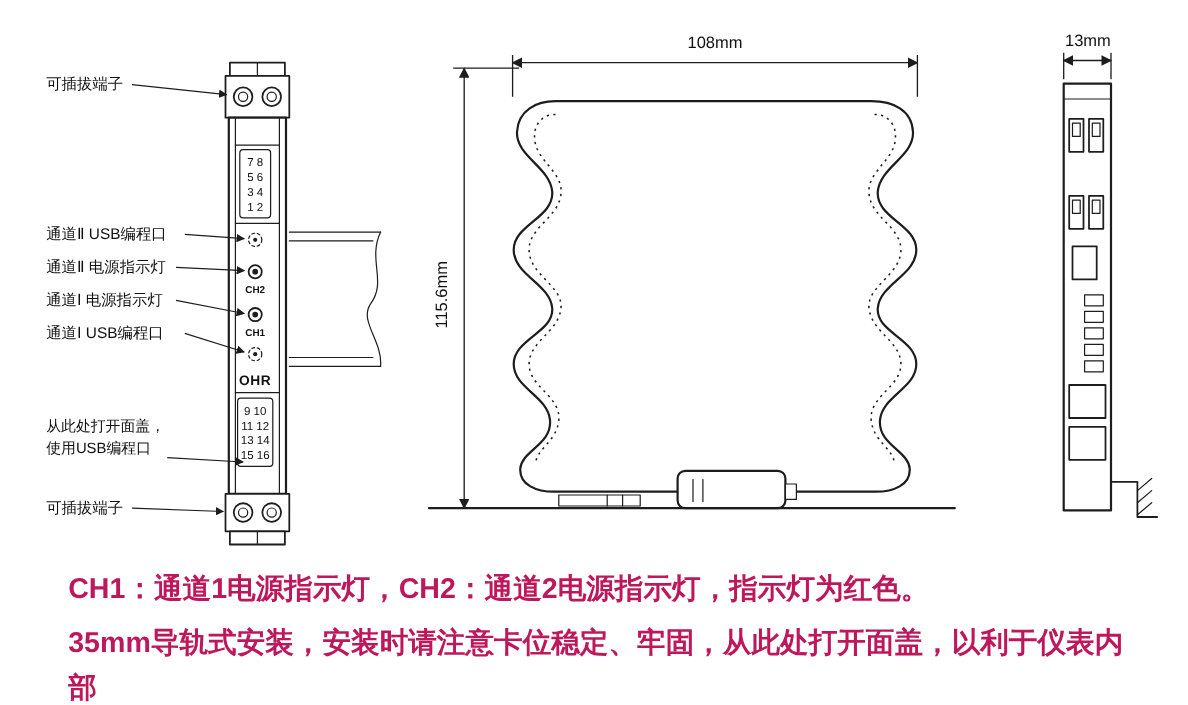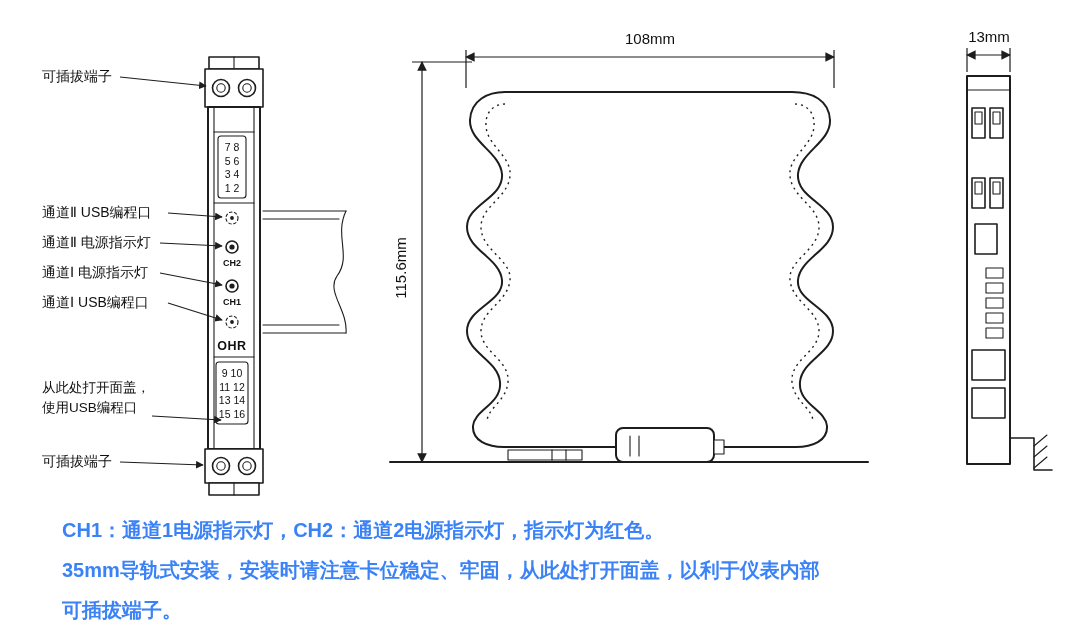--- a/index.html
+++ b/index.html
@@ -15,21 +15,21 @@
   .st{stroke:#1d1d1d;fill:none;stroke-width:1.6;stroke-linecap:round;stroke-linejoin:round;}
   .st2{stroke-width:2;}
   .fw{fill:#ffffff;}
   .thin{stroke-width:1.1;}
   .dotl{stroke:#1d1d1d;fill:none;stroke-width:1.4;stroke-dasharray:2 4;}
   .ld{stroke:#1d1d1d;stroke-width:1.1;fill:none;}
   .dimln{stroke:#1d1d1d;stroke-width:1.2;fill:none;}
   .fillDark{fill:#1d1d1d;stroke:none;}
   .dash{stroke-dasharray:2.5 2.5;}
   .notes{padding:10px 40px 0 62px;}
-  .notes p{margin:0 0 9px 0;font-size:20px;font-weight:700;color:#3b82f6;line-height:1.55;}
+  .notes p{margin:0 0 9px 0;font-size:26px;font-weight:700;color:#be185d;line-height:1.55;}
 </style>
 </head>
 <body>
 
 <div class="diagram">
 <svg width="1080" height="505" viewBox="0 0 1080 505">
   <defs>
     <marker id="arr" viewBox="0 0 10 10" refX="9" refY="5" markerWidth="8" markerHeight="8" orient="auto-start-reverse">
       <path d="M0,0 L10,5 L0,10 z" fill="#1d1d1d"></path>
     </marker>

